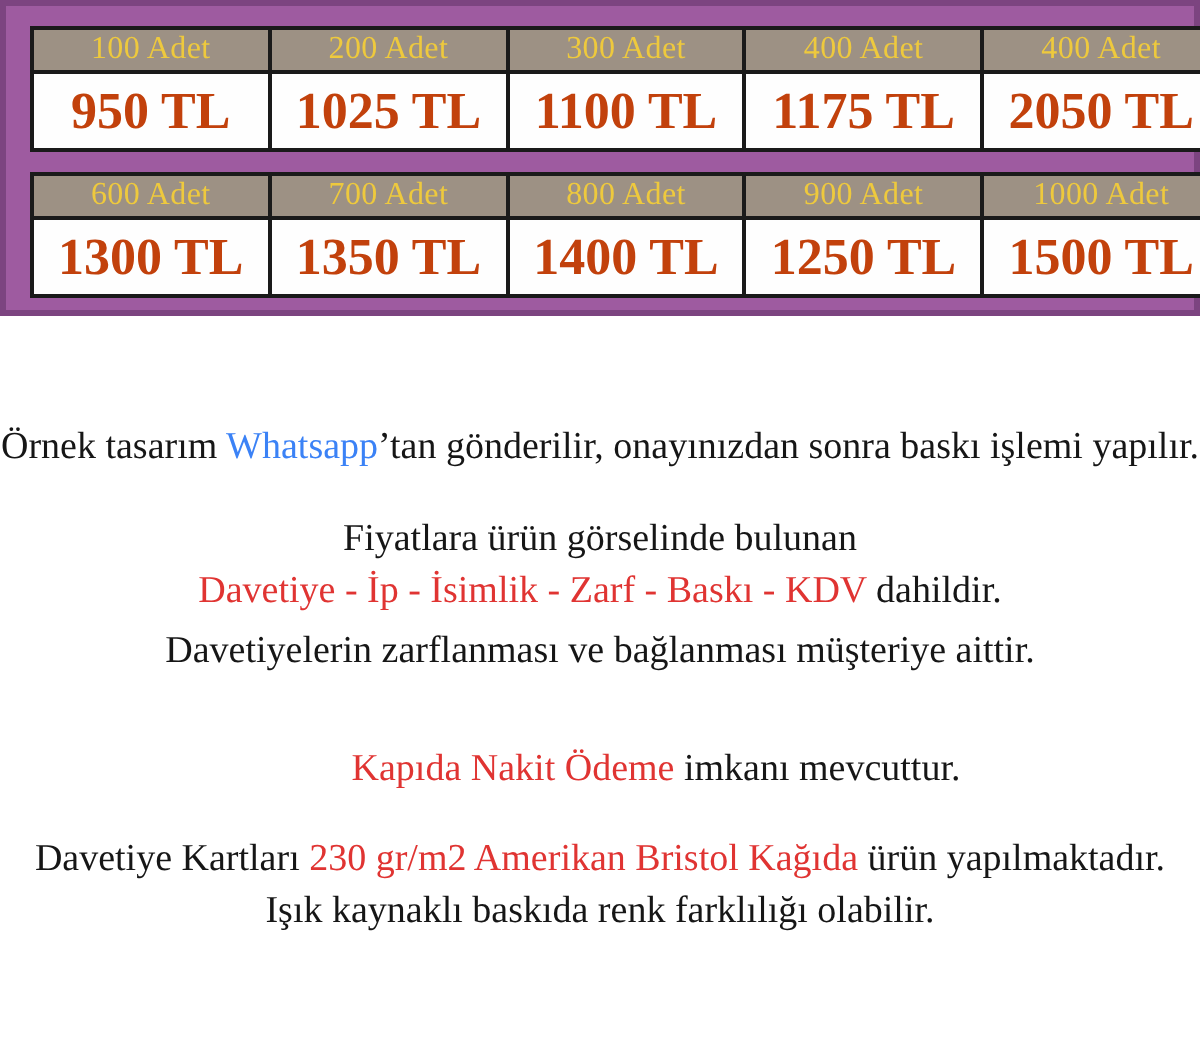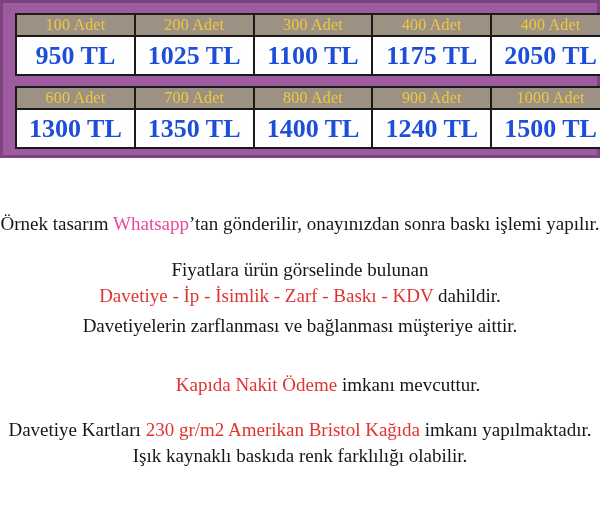--- a/index.html
+++ b/index.html
@@ -18,32 +18,32 @@
   }
   .price-table td{
     border:2px solid #1a1a1a;text-align:center;vertical-align:middle;padding:0;
     box-sizing:border-box;width:20%;
   }
   .qty-row td{
     height:22px;background:#9d9184;color:#eec93d;
     font-size:16px;font-weight:normal;letter-spacing:.2px;
   }
   .amt-row td{
-    height:39px;background:#fefefe;color:#1d4ed8;
+    height:39px;background:#fefefe;color:#c2410c;
     font-size:26px;font-weight:bold;
   }
   .table-1{top:10px;}
   .table-2{top:83px;}
   
   .note{
     position:absolute;left:0;width:600px;text-align:center;
     font-size:19px;line-height:26px;color:#161616;white-space:nowrap;
   }
   .red{color:#e03432;margin-top:20px;}
-  .brand{color:#ec4899;}
+  .brand{color:#3b82f6;}
   .note-1{top:211px;}
   .note-2{top:257px;}
   .note-3{top:313px;}
   .note-4{top:372px;padding-left:28px;}
   .note-5{top:417px;}
 </style>
 </head>
 <body>
 
 <div class="banner">
@@ -73,35 +73,35 @@
         <td>600 Adet</td>
         <td>700 Adet</td>
         <td>800 Adet</td>
         <td>900 Adet</td>
         <td>1000 Adet</td>
       </tr>
       <tr class="amt-row">
         <td>1300 TL</td>
         <td>1350 TL</td>
         <td>1400 TL</td>
-        <td>1240 TL</td>
+        <td>1250 TL</td>
         <td>1500 TL</td>
       </tr>
     </tbody>
   </table>
 
 </div>
 
 <div class="note note-1"><span>Örnek tasarım </span><span class="brand">Whatsapp</span><span>’tan gönderilir, onayınızdan sonra baskı işlemi yapılır.</span></div>
 
 <div class="note note-2">
   <div>Fiyatlara ürün görselinde bulunan</div>
   <div><span class="red">Davetiye - İp - İsimlik - Zarf - Baskı - KDV</span><span> dahildir.</span></div>
 </div>
 
 <div class="note note-3">Davetiyelerin zarflanması ve bağlanması müşteriye aittir.</div>
 
 <div class="note note-4"><span class="red">Kapıda Nakit Ödeme</span><span> imkanı mevcuttur.</span></div>
 
 <div class="note note-5">
-  <div><span>Davetiye Kartları </span><span class="red">230 gr/m2 Amerikan Bristol Kağıda</span><span> imkanı yapılmaktadır.</span></div>
+  <div><span>Davetiye Kartları </span><span class="red">230 gr/m2 Amerikan Bristol Kağıda</span><span> ürün yapılmaktadır.</span></div>
   <div>Işık kaynaklı baskıda renk farklılığı olabilir.</div>
 </div>
 
 </body></html>

